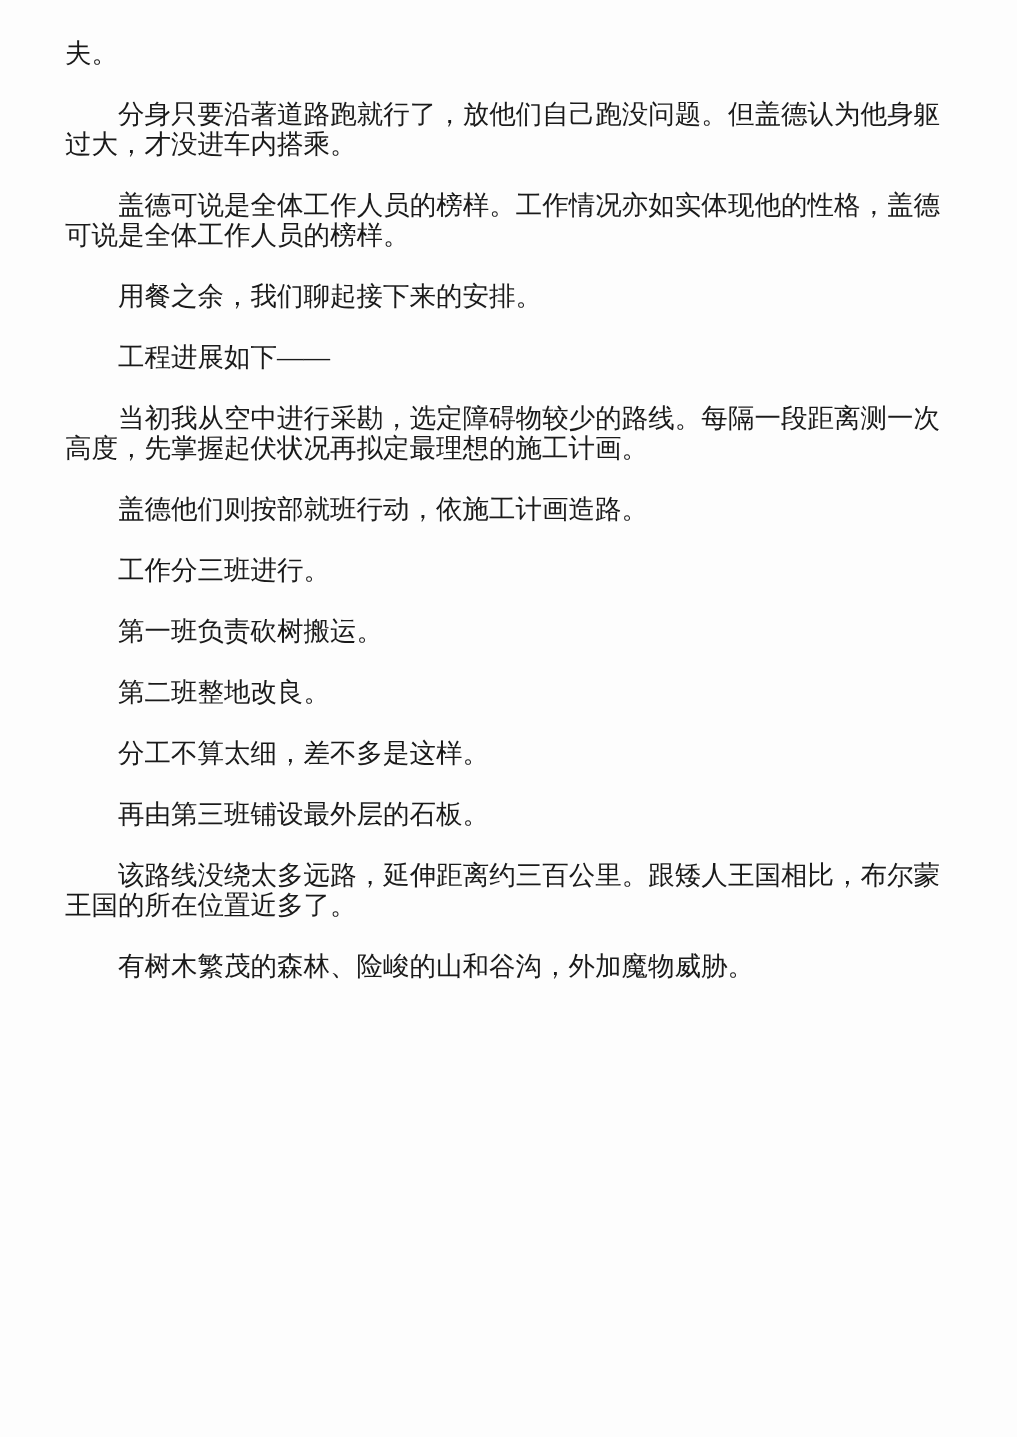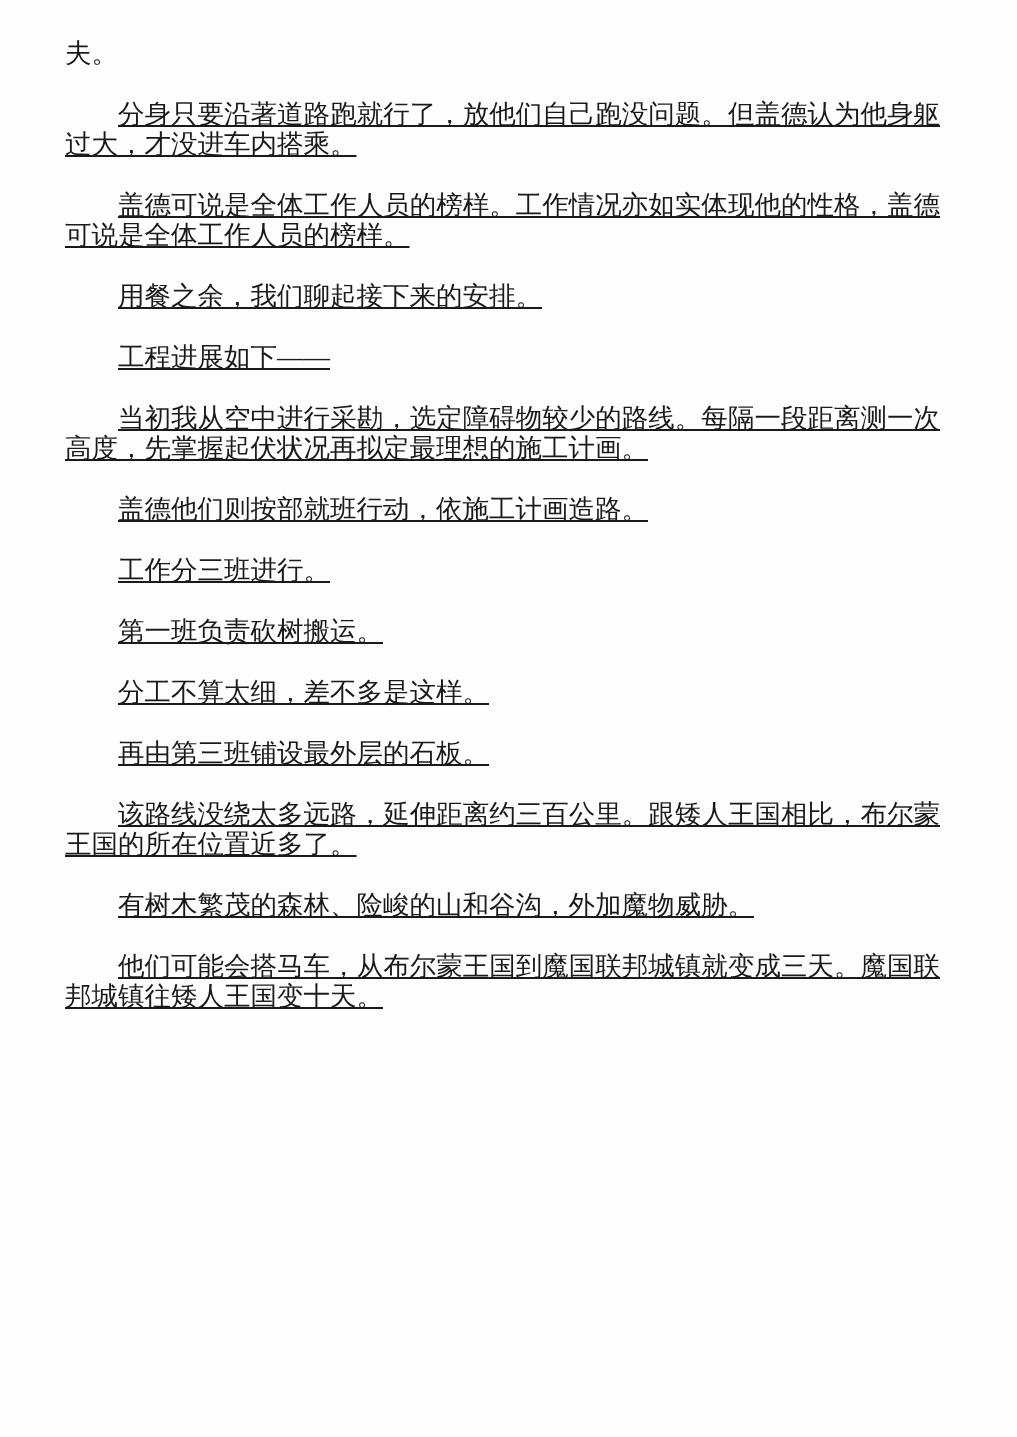--- a/index.html
+++ b/index.html
@@ -23,21 +23,20 @@
     margin: 0 0 31px 0;
     font-size: 26.5px;
     line-height: 30px;
     text-align: justify;
     line-break: strict;
     word-break: normal;
     letter-spacing: 0;
   }
   .para-list p.indent {
     text-indent: 2em;
-    text-decoration: underline;
   }
 </style>
 </head>
 <body style="background: rgb(253, 253, 253);">
 
 <div class="page" style="color: rgb(26, 26, 26);">
   <div class="para-list">
 
       <p>夫。</p>
 
@@ -51,26 +50,26 @@
       <p class="indent">工程进展如下——</p>
 
       <p class="indent">当初我从空中进行采勘，选定障碍物较少的路线。每隔一段距离测一次高度，先掌握起伏状况再拟定最理想的施工计画。</p>
 
       <p class="indent">盖德他们则按部就班行动，依施工计画造路。</p>
 
       <p class="indent">工作分三班进行。</p>
 
       <p class="indent">第一班负责砍树搬运。</p>
 
+      <p class="indent">第二班整地改良。</p>
 
       <p class="indent">分工不算太细，差不多是这样。</p>
 
       <p class="indent">再由第三班铺设最外层的石板。</p>
 
       <p class="indent">该路线没绕太多远路，延伸距离约三百公里。跟矮人王国相比，布尔蒙王国的所在位置近多了。</p>
 
       <p class="indent">有树木繁茂的森林、险峻的山和谷沟，外加魔物威胁。</p>
 
 
 
-      <p class="indent">他们可能会搭马车，从布尔蒙王国到魔国联邦城镇就变成三天。魔国联邦城镇往矮人王国变十天。</p>
     </div>
 </div>
 
 </body></html>

